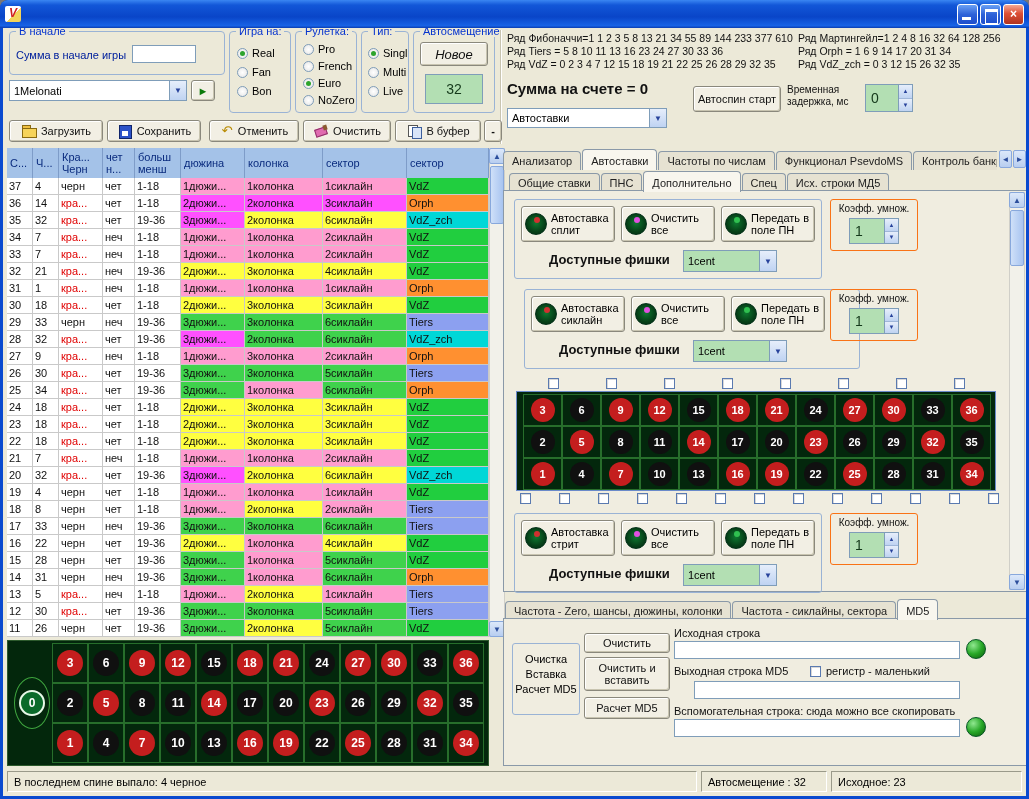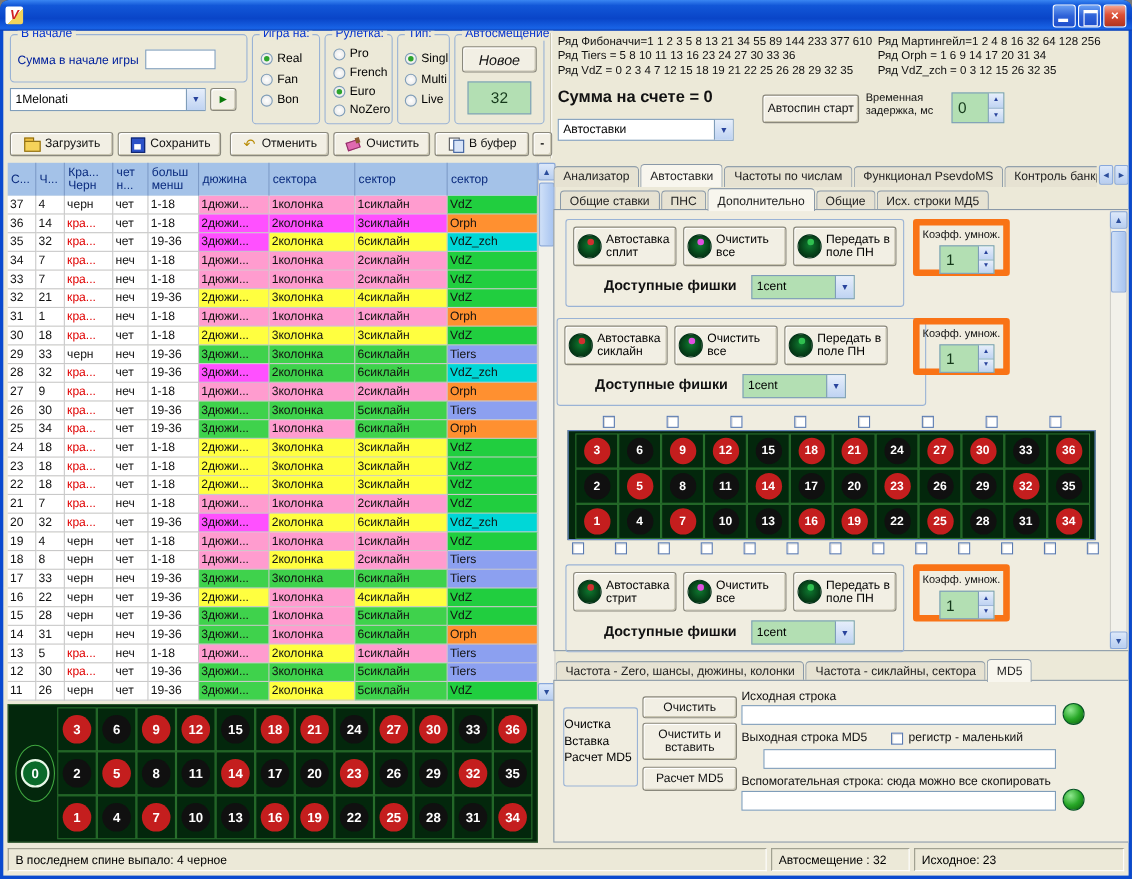--- a/index.html
+++ b/index.html
@@ -85,21 +85,21 @@
   .bgrp { border:1px solid #9AB3D5; border-radius:3px; }
   .bgrp > * { position:absolute; }
   .bet-btn { display:flex; align-items:center; gap:4px; background:#F2EFE4; border:1px solid #8A887C; border-radius:3px;
     box-shadow:inset 1px 1px 0 #fff, inset -1px -1px 0 #C8C4B0; font-size:11px; line-height:12px; padding:2px 3px; text-align:left; }
   .ic-ball { width:22px; height:22px; border-radius:50%; flex:none; border:1px solid #023018;
     background:radial-gradient(circle at 50% 45%,#0E7A30 0%,#064018 60%,#032810 100%); position:relative; }
   .ic-ball::after { content:""; position:absolute; width:6px; height:6px; border-radius:50%; left:8px; top:3px; background:#D03030; }
   .ic-ball.v2::after { background:#E050E0; }
   .ic-ball.v3::after { background:#30C050; }
   .chips-label { font-weight:bold; font-size:13px; color:#111; white-space:nowrap; }
-  .coef { border:6px solid #f97316; border-radius:3px; }
+  .coef { border:1px solid #f97316; border-radius:3px; }
   .coef .clbl { position:absolute; left:0; right:0; top:3px; text-align:center; font-size:10px; color:#111; }
 
   .ball { width:20px; height:20px; border-radius:50%; border:1px solid #065525;
     background:radial-gradient(circle at 35% 30%,#90E890,#28A828 50%,#0A5A0A); }
 
   .status { height:21px; border:1px solid; border-color:#9a9a8a #ffffff #ffffff #9a9a8a; background:#ECE9D8;
     font-size:11px; display:flex; align-items:center; padding:0 6px; white-space:nowrap; overflow:hidden; }
 
   .ic { width:16px; height:14px; position:relative; flex:none; }
   .ic::before,.ic::after { content:""; position:absolute; }
@@ -272,21 +272,21 @@
           </div>
           <div class="th" style="width: 46px;">
             <span>больш</span>
             <span>менш</span>
           </div>
           <div class="th" style="width: 64px;">
             <span>дюжина</span>
             <span></span>
           </div>
           <div class="th" style="width: 78px;">
-            <span>сектора</span>
+            <span>колонка</span>
             <span></span>
           </div>
           <div class="th" style="width: 84px;">
             <span>сектор</span>
             <span></span>
           </div>
           <div class="th" style="width: 82px;">
             <span>сектор</span>
             <span></span>
           </div>
@@ -716,21 +716,21 @@
         <span class="tab">Частоты по числам</span>
         <span class="tab">Функционал PsevdoMS</span>
         <span class="tab">Контроль банкрол...</span>
       </div>
     <div class="sb-btn" style="left:996px;top:122px;width:13px;height:18px;">◄</div>
     <div class="sb-btn" style="left:1010px;top:122px;width:13px;height:18px;">►</div>
     <div class="tabbar" id="sub-tabs" style="left:506px;top:142px;width:512px;height:22px;">
         <span class="tab">Общие ставки</span>
         <span class="tab">ПНС</span>
         <span class="tab active">Дополнительно</span>
-        <span class="tab">Общие</span>
+        <span class="tab">Спец</span>
         <span class="tab">Исх. строки МД5</span>
       </div>
 
     <div class="panel" id="bets-content" style="left:500px;top:162px;width:524px;height:402px;">
 
       <div class="boardwrap" id="board-right" style="left:10px;top:186px;width:484px;height:128px;">
         <div class="board" id="board-right-grid" style="left:2px;top:14px;width:480px;height:100px;border-color:#6A8ACA;">
             <div class="bcell" style="left: 6px; top: 2px; width: 39px; height: 32px;">
               <div class="chip red" style="height: 24px; width: 24px; font-size: 11px;">3</div>
             </div>
@@ -889,21 +889,21 @@
         <div class="coef" style="position: absolute; left: 326px; top: 8px; width: 88px; height: 52px;">
           <div class="clbl">Коэфф. умнож.</div>
           <div class="greenval" style="position: absolute; left: 18px; top: 18px; width: 50px; height: 26px;">
             <span class="gv">1</span>
             <span class="spin-arrows">
               <div>▲</div>
               <div>▼</div>
             </span>
           </div>
         </div>
-        <div class="bgrp" style="left: 2px; top: 98px; width: 336px; height: 80px;">
+        <div class="bgrp" style="left: 20px; top: 98px; width: 336px; height: 80px;">
           <div class="bet-btn" style="left: 6px; top: 6px; width: 94px; height: 36px;">
             <span class="ic-ball "></span>
             <span>Автоставка сиклайн</span>
           </div>
           <div class="bet-btn" style="left: 106px; top: 6px; width: 94px; height: 36px;">
             <span class="ic-ball v2"></span>
             <span>Очистить все</span>
           </div>
           <div class="bet-btn" style="left: 206px; top: 6px; width: 94px; height: 36px;">
             <span class="ic-ball v3"></span>
@@ -956,21 +956,21 @@
         </div>
       </div>
 
     <div class="tabbar" id="freq-tabs" style="left:502px;top:570px;width:520px;height:22px;">
         <span class="tab">Частота - Zero, шансы, дюжины, колонки</span>
         <span class="tab">Частота - сиклайны, сектора</span>
         <span class="tab active">MD5</span>
       </div>
 
     <div class="panel" style="left:500px;top:590px;width:524px;height:148px;">
-      <div class="bgrp" style="left:8px;top:24px;width:68px;height:72px;font-size:11px;line-height:15px;padding-top:8px;">
+      <div class="bgrp" style="left:8px;top:24px;width:68px;height:72px;text-align:center;font-size:11px;line-height:15px;padding-top:8px;">
         <span style="position:static;display:block;">Очистка</span>
         <span style="position:static;display:block;">Вставка</span>
         <span style="position:static;display:block;">Расчет MD5</span>
       </div>
       <div class="btn" style="left:80px;top:14px;width:86px;height:20px;">Очистить</div>
       <div class="btn" style="left:80px;top:38px;width:86px;height:34px;white-space:normal;line-height:12px;">Очистить и вставить</div>
       <div class="btn" style="left:80px;top:78px;width:86px;height:22px;">Расчет MD5</div>
 
       <span class="lbl" style="left:170px;top:8px;text-align:center;">Исходная строка</span>
       <input class="inp" style="left: 170px; top: 22px; width: 286px; height: 18px;" value="">

